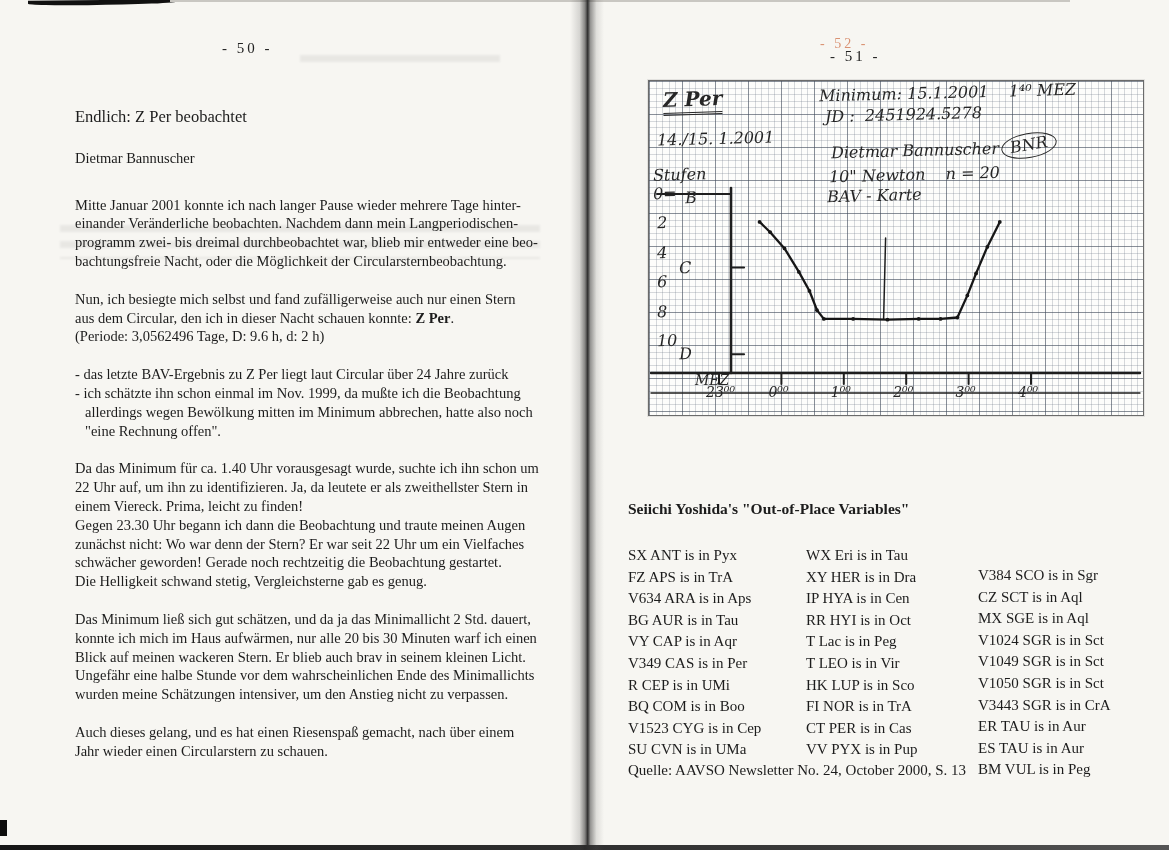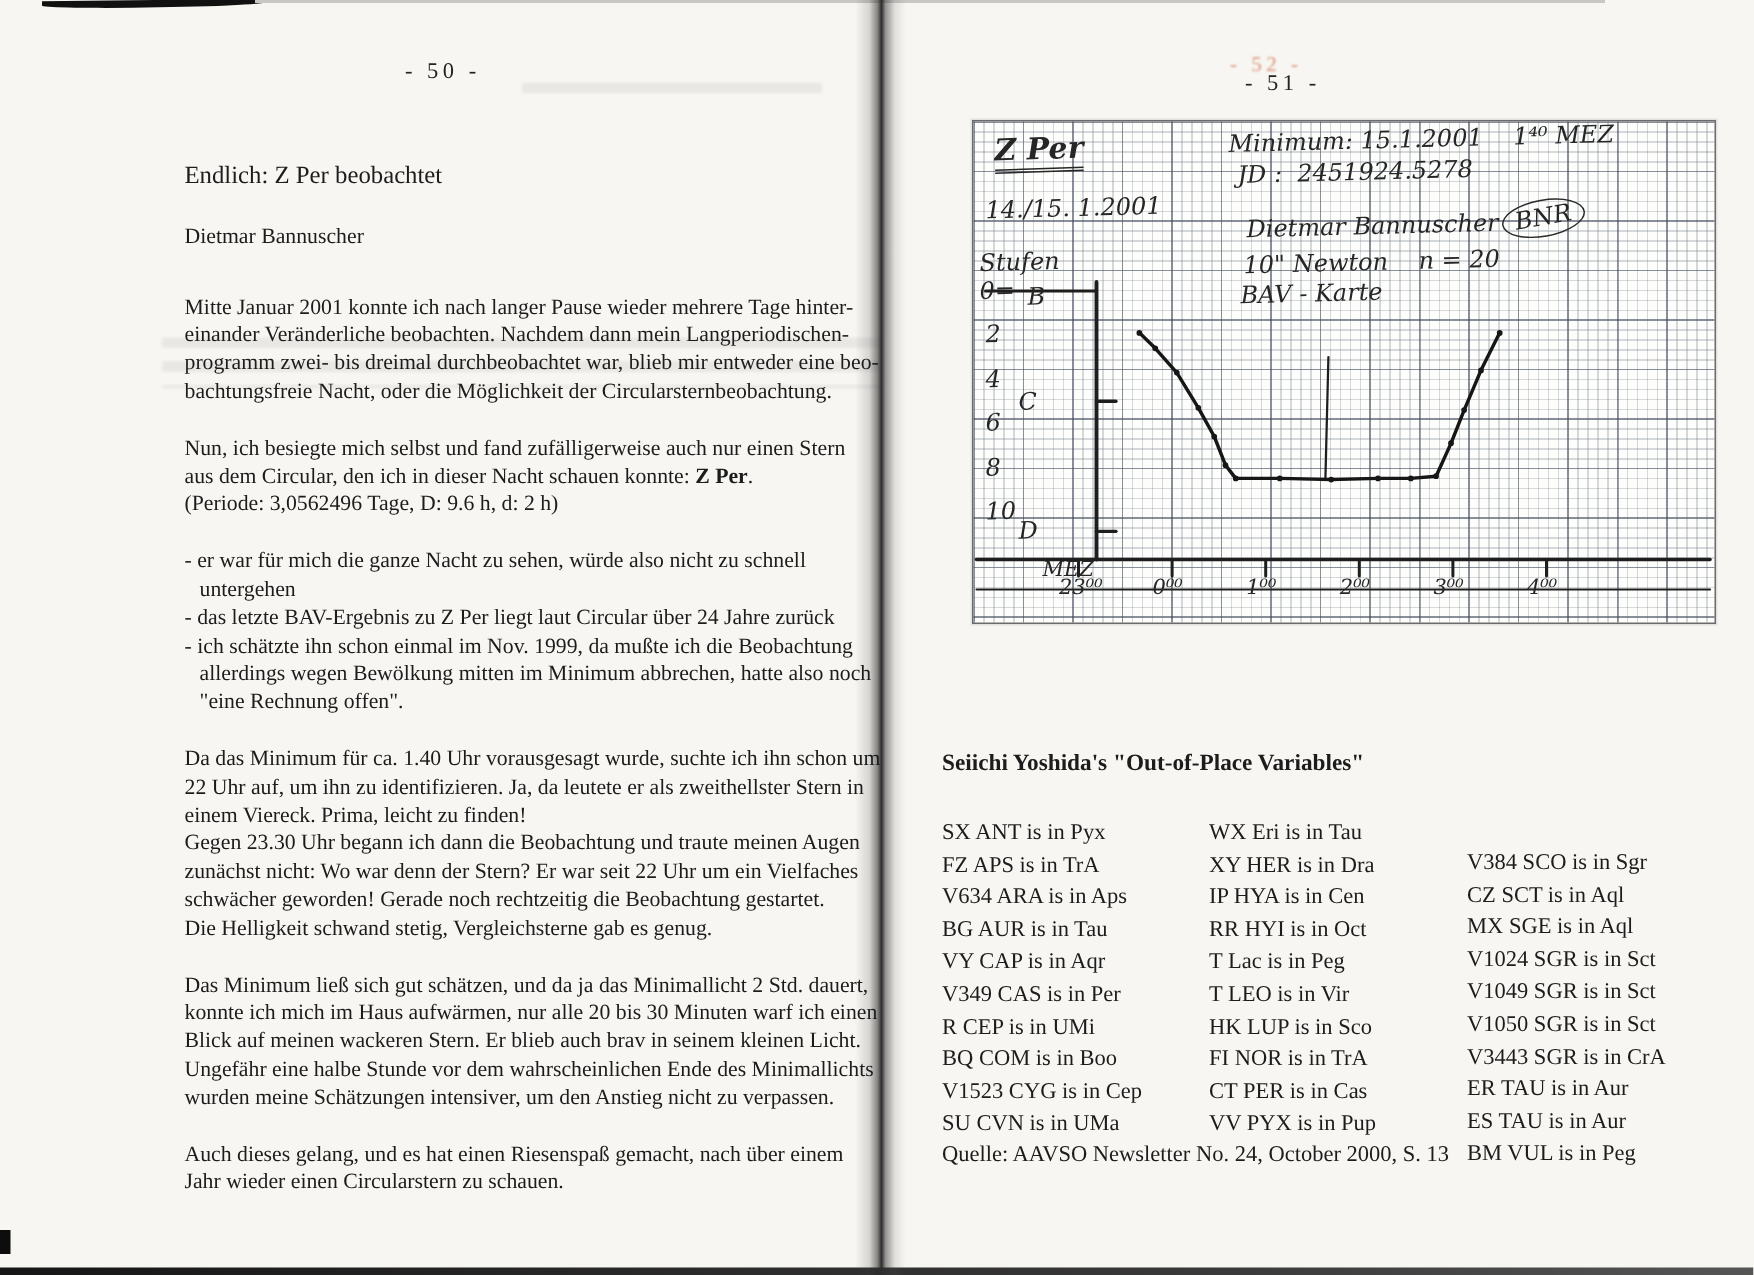--- a/index.html
+++ b/index.html
@@ -12,21 +12,21 @@
   
   .edge-top{position:absolute;left:28px;top:0;width:150px;height:5px;background:#111;border-radius:0 0 60% 40%;transform:rotate(-.6deg);}
   .edge-top2{position:absolute;left:170px;top:0;width:900px;height:2px;background:#c9c7c2;}
   .edge-bottom{position:absolute;left:0;bottom:0;width:1169px;height:5px;background:linear-gradient(to right,#161616,#3a3a3a 70%,#555);}
   .corner-mark{position:absolute;left:0;top:820px;width:7px;height:16px;background:#0d0d0d;}
   .gutter{
     position:absolute;left:570px;top:0;width:34px;height:850px;
     background:linear-gradient(to right,rgba(0,0,0,0) 0%,rgba(60,60,60,.18) 28%,rgba(40,40,40,.55) 44%,#2e2e2e 52%,rgba(50,50,50,.5) 60%,rgba(90,90,90,.15) 78%,rgba(0,0,0,0) 100%);
   }
   .page{position:absolute;top:0;height:850px;background:transparent;}
-  .page-left{left:0;width:570px;margin-left:48px;}
+  .page-left{left:0;width:570px;}
   .page-right{left:604px;width:565px;}
 
   .pagenum{position:absolute;font-size:15px;letter-spacing:3px;color:#222;}
   .ghostnum{position:absolute;font-size:14px;letter-spacing:3px;color:#c2410c;opacity:.55;filter:blur(.6px);}
 
   .ghost-band{position:absolute;opacity:.07;filter:blur(1.2px);
     background:repeating-linear-gradient(to bottom,#333 0 7px,transparent 7px 16px);}
 
   
   .article{position:absolute;left:75px;top:108px;width:505px;font-size:14.5px;line-height:18.8px;}
@@ -75,21 +75,20 @@
   <div class="pagenum" style="left:222px;top:40px;">-  50  -</div>
   <div class="ghost-band" style="left:60px;top:225px;width:480px;height:34px;"></div>
   <div class="ghost-band" style="left:300px;top:55px;width:200px;height:12px;"></div>
   <div class="article">
     <div class="article-title">Endlich: Z Per beobachtet</div>
     <div class="article-author">Dietmar Bannuscher</div>
     <div id="article-blocks">
         <div class="para">Mitte Januar 2001 konnte ich nach langer Pause wieder mehrere Tage hinter-<br>einander Veränderliche beobachten. Nachdem dann mein Langperiodischen-<br>programm zwei- bis dreimal durchbeobachtet war, blieb mir entweder eine beo-<br>bachtungsfreie Nacht, oder die Möglichkeit der Circularsternbeobachtung.</div>
         <div class="para">Nun, ich besiegte mich selbst und fand zufälligerweise auch nur einen Stern<br>aus dem Circular, den ich in dieser Nacht schauen konnte: <b>Z Per</b>.<br>(Periode: 3,0562496 Tage, D: 9.6 h, d: 2 h)</div>
         <div class="bullets">
-          <div class="bullet">- er war für mich die ganze Nacht zu sehen, würde also nicht zu schnell<br>untergehen</div>
           <div class="bullet">- das letzte BAV-Ergebnis zu Z Per liegt laut Circular über 24 Jahre zurück</div>
           <div class="bullet">- ich schätzte ihn schon einmal im Nov. 1999, da mußte ich die Beobachtung<br>allerdings wegen Bewölkung mitten im Minimum abbrechen, hatte also noch<br>"eine Rechnung offen".</div>
         </div>
         <div class="para">Da das Minimum für ca. 1.40 Uhr vorausgesagt wurde, suchte ich ihn schon um<br>22 Uhr auf, um ihn zu identifizieren. Ja, da leutete er als zweithellster Stern in<br>einem Viereck. Prima, leicht zu finden!<br>Gegen 23.30 Uhr begann ich dann die Beobachtung und traute meinen Augen<br>zunächst nicht: Wo war denn der Stern? Er war seit 22 Uhr um ein Vielfaches<br>schwächer geworden! Gerade noch rechtzeitig die Beobachtung gestartet.<br>Die Helligkeit schwand stetig, Vergleichsterne gab es genug.</div>
         <div class="para">Das Minimum ließ sich gut schätzen, und da ja das Minimallicht 2 Std. dauert,<br>konnte ich mich im Haus aufwärmen, nur alle 20 bis 30 Minuten warf ich einen<br>Blick auf meinen wackeren Stern. Er blieb auch brav in seinem kleinen Licht.<br>Ungefähr eine halbe Stunde vor dem wahrscheinlichen Ende des Minimallichts<br>wurden meine Schätzungen intensiver, um den Anstieg nicht zu verpassen.</div>
         <div class="para">Auch dieses gelang, und es hat einen Riesenspaß gemacht, nach über einem<br>Jahr wieder einen Circularstern zu schauen.</div>
       </div>
   </div>
 </div>
 

